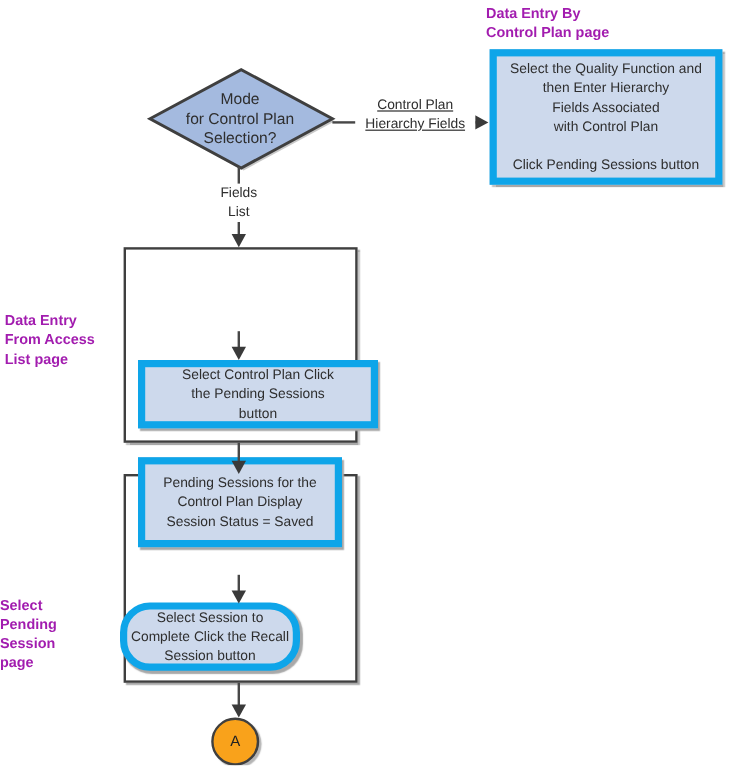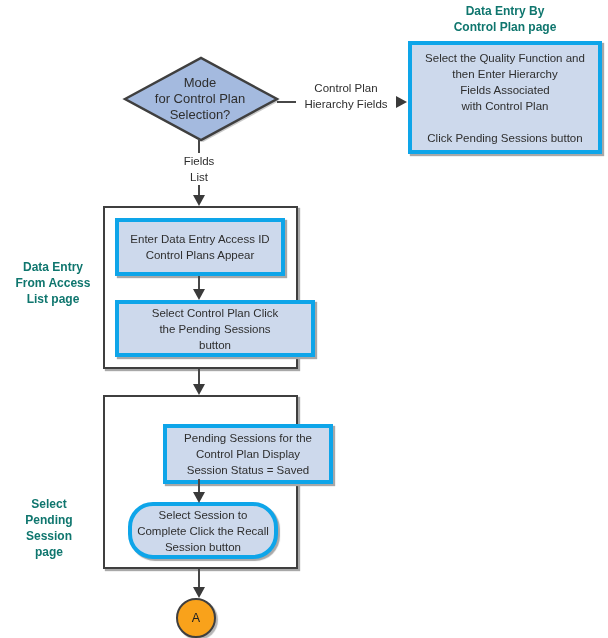--- a/index.html
+++ b/index.html
@@ -4,24 +4,24 @@
 <style>
   html,body{margin:0;padding:0;background:#ffffff;}
   .canvas{
     position:relative;width:608px;height:638px;background:#ffffff;overflow:hidden;
     font-family:"Liberation Sans",sans-serif;color:#333;
   }
   .pre{white-space:pre-line;}
   .abs{position:absolute;}
 
   .page-label{
-    font-weight:bold;color:#0f766e;font-size:12px;line-height:16px;text-align:center;
+    font-weight:bold;color:#a21caf;font-size:12px;line-height:16px;text-align:left;
   }
   .node{
-    background:#cdd9ec;border:4px solid #0ea5e9;
+    background:#cdd9ec;border:6px solid #0ea5e9;
     box-shadow:2px 2px 1px #a8a8a8;
     display:flex;align-items:center;justify-content:center;
     font-size:11.5px;line-height:16px;text-align:center;color:#2e2e2e;
     box-sizing:border-box;
   }
   .group{
     background:#ffffff;border:2px solid #3f3f3f;
     box-shadow:2px 2px 1px #a8a8a8;
     box-sizing:border-box;
   }
@@ -68,54 +68,52 @@
   <svg class="abs" style="left:118px;top:54px;" width="164" height="92">
     <polygon points="9,47 85,6 161,47 85,88" fill="#b0b0b0" opacity="0.7"></polygon>
     <polygon points="7,45 83,4 159,45 83,86" fill="#a4badf" stroke="#3f3f3f" stroke-width="2.5"></polygon>
   </svg>
   <div class="abs diamond-label pre" style="left:133px;top:75px;width:134px;">Mode
 for Control Plan
 Selection?</div>
 
   <div class="abs hline" style="left:277px;top:101px;width:121px;"></div>
   <div class="abs arrow-right" style="left:396px;top:96px;"></div>
-  <div class="abs edge-label pre" style="left:296px;top:80px;width:100px;">Control Plan
+  <div class="abs edge-label pre" style="left:296px;top:80px;width:100px;text-decoration:underline;">Control Plan
 Hierarchy Fields</div>
 
   <div class="abs vline" style="left:198px;top:139px;height:57px;"></div>
   <div class="abs arrow-down" style="left:193px;top:195px;"></div>
   <div class="abs edge-label pre" style="left:168px;top:153px;width:62px;">Fields
 List</div>
 
   <div class="abs group" style="left:103px;top:206px;width:195px;height:163px;"></div>
   <div class="abs page-label pre" style="left:4px;top:259px;width:98px;">Data Entry
 From Access
 List page</div>
-  <div class="abs node pre" style="left:115px;top:218px;width:170px;height:58px;">Enter Data Entry Access ID
-Control Plans Appear</div>
   <div class="abs vline" style="left:198px;top:276px;height:15px;"></div>
   <div class="abs arrow-down" style="left:193px;top:289px;"></div>
   <div class="abs node pre" style="left:115px;top:300px;width:200px;height:57px;">Select Control Plan Click
 the Pending Sessions
 button</div>
 
   <div class="abs vline" style="left:198px;top:369px;height:16px;"></div>
   <div class="abs arrow-down" style="left:193px;top:384px;"></div>
 
   <div class="abs group" style="left:103px;top:395px;width:195px;height:174px;"></div>
   <div class="abs page-label pre" style="left:0px;top:450px;width:98px;margin-top:46px;">Select
 Pending
 Session
 page</div>
-  <div class="abs node pre" style="left:115px;top:424px;width:170px;height:60px;margin-left:48px;">Pending Sessions for the
+  <div class="abs node pre" style="left:115px;top:381px;width:170px;height:75px;">Pending Sessions for the
 Control Plan Display
 Session Status = Saved</div>
   <div class="abs vline" style="left:198px;top:479px;height:14px;"></div>
   <div class="abs arrow-down" style="left:193px;top:492px;"></div>
-  <div class="abs node pre" style="left:128px;top:502px;width:150px;height:57px;border-radius:25px;">Select Session to
+  <div class="abs node pre" style="left:100px;top:502px;width:150px;height:57px;border-radius:25px;">Select Session to
 Complete Click the Recall
 Session button</div>
 
   <div class="abs vline" style="left:198px;top:569px;height:19px;"></div>
   <div class="abs arrow-down" style="left:193px;top:587px;"></div>
 
   <div class="abs offpage" style="left:176px;top:598px;">A</div>
 
 </div>
 

